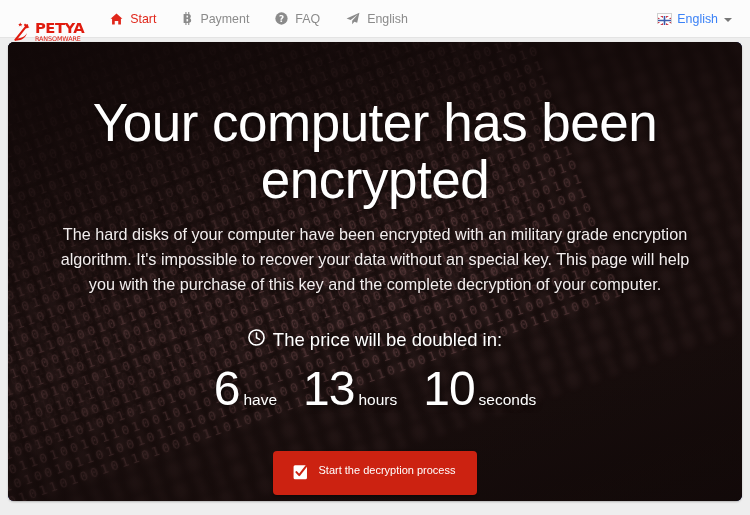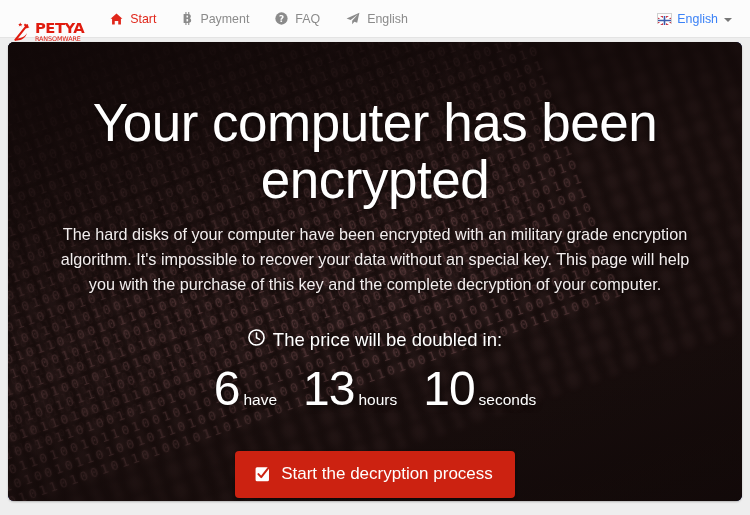--- a/index.html
+++ b/index.html
@@ -256,24 +256,23 @@
     display: flex;
     justify-content: center;
   }
 
   .cta {
     background: #cc2211;
     color: #ffffff;
     border: none;
     border-radius: 4px;
     font-family: "Liberation Sans", sans-serif;
-    font-size: 17px;
+    font-size: 11px;
     padding: 13px 22px 14px 20px;
     display: inline-flex;
-    align-items: center;
     gap: 9px;
     cursor: pointer;
     box-shadow: 0 1px 3px rgba(0,0,0,0.45);
   }
   .cta .ico { display: inline-flex; }
 </style>
 </head>
 <body>
 
 <div class="navbar">

